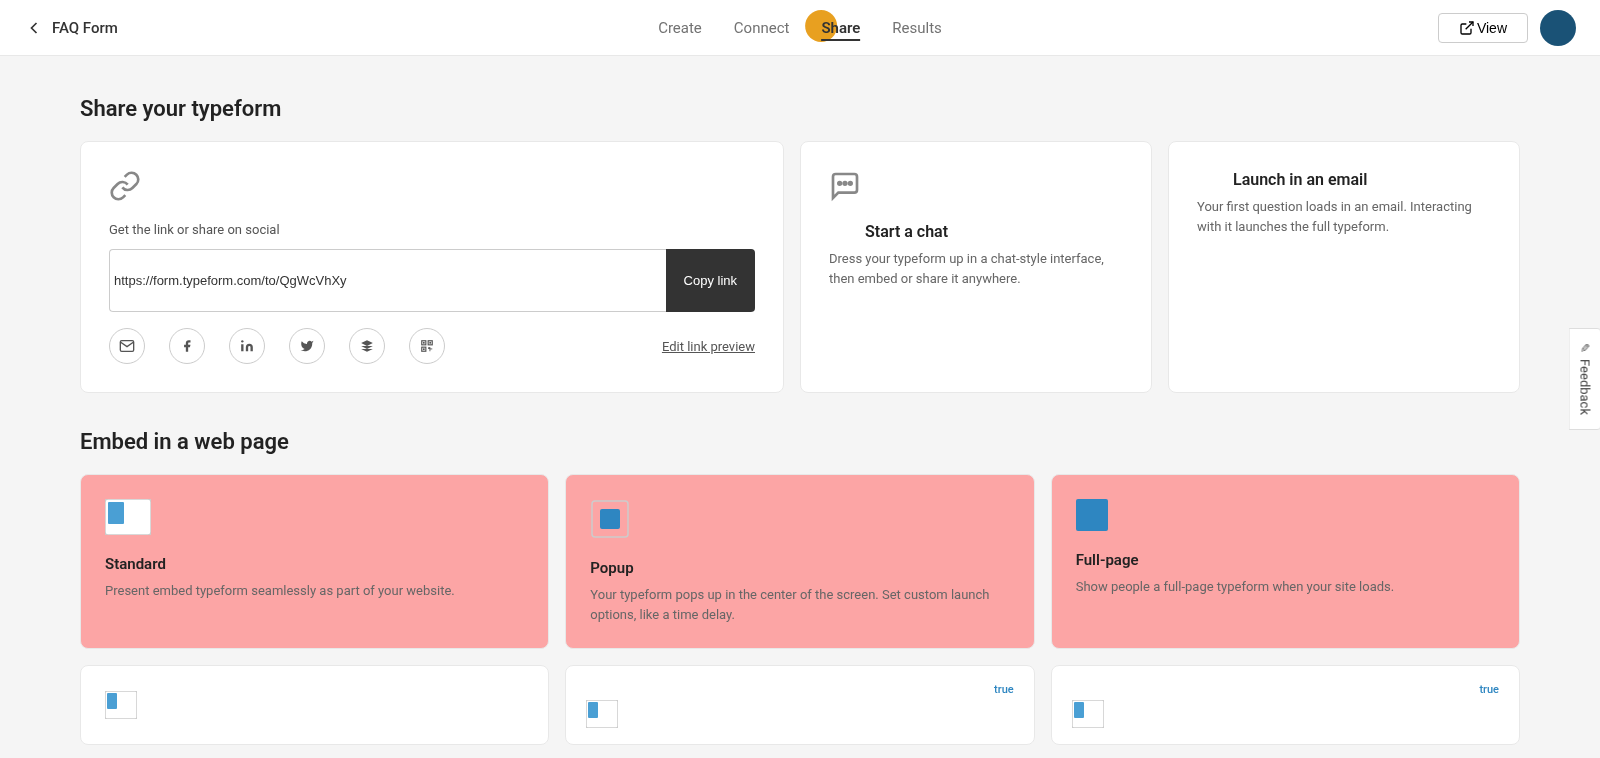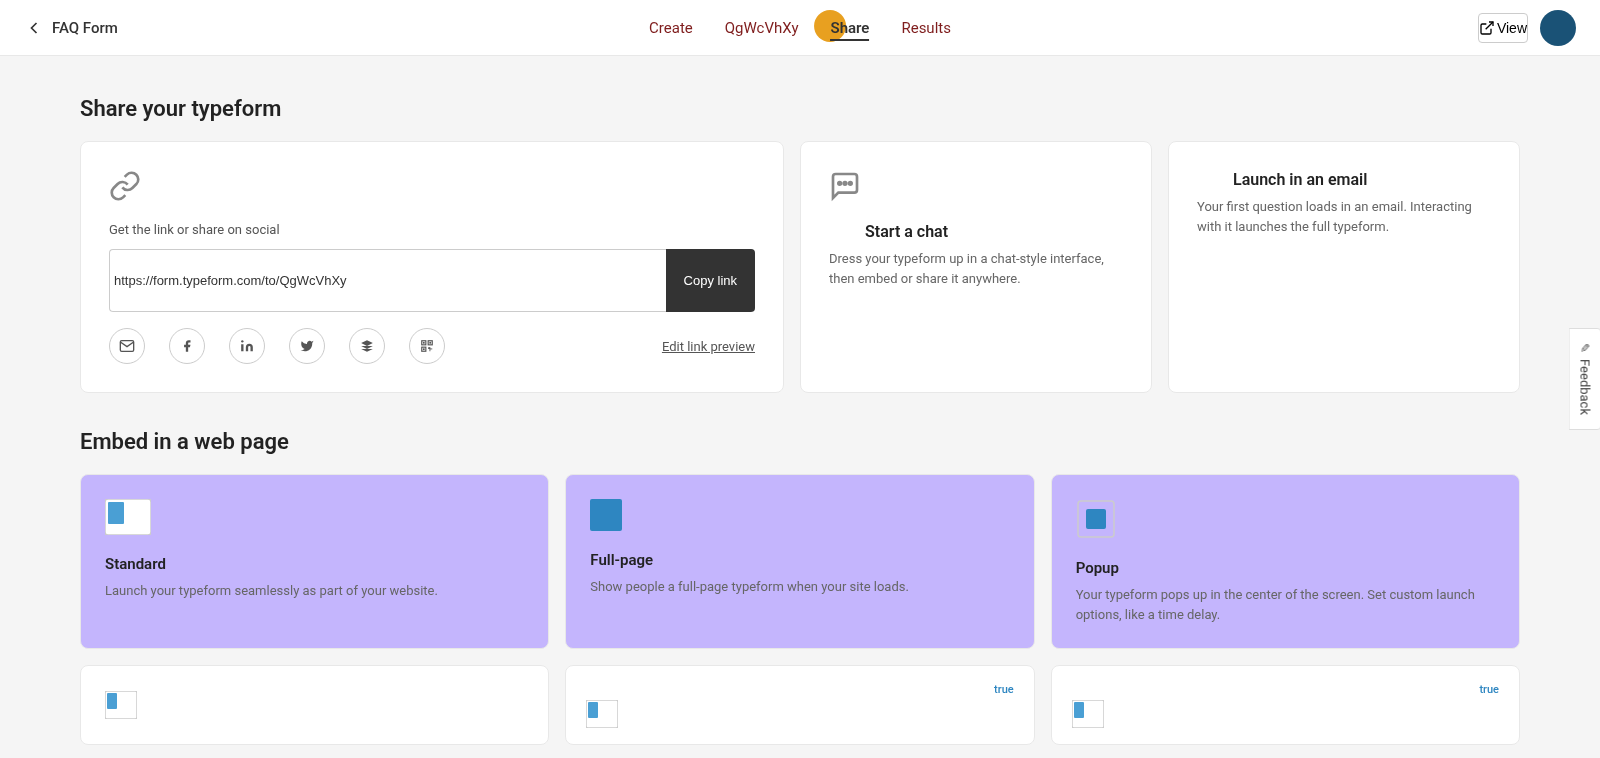--- a/index.html
+++ b/index.html
@@ -39,21 +39,21 @@
     .header-nav {
       display: flex;
       align-items: center;
       gap: 32px;
       position: absolute;
       left: 50%;
       transform: translateX(-50%);
     }
     .nav-item {
       font-size: 15px;
-      color: #7f1d1d;
+      color: #737373;
       cursor: pointer;
       padding: 4px 0;
       text-decoration: none;
     }
     .nav-item.active {
       color: #333;
       font-weight: 600;
       border-bottom: 2px solid #333;
       padding-bottom: 2px;
       margin-top: 42px;
@@ -76,21 +76,21 @@
       display: flex;
       align-items: center;
       gap: 12px;
     }
     .view-btn {
       display: flex;
       align-items: center;
       gap: 2px;
       border: 1px solid #ccc;
       background: #fff;
-      padding: 6px 0;
+      padding: 6px 20px;
       border-radius: 4px;
       cursor: pointer;
       font-size: 14px;
       font-weight: 500;
     }
     .avatar {
       width: 36px;
       height: 36px;
       border-radius: 50%;
       background: #1a5276;
@@ -217,21 +217,21 @@
 
     
     .embed-cards-row {
       display: grid;
       grid-template-columns: 1fr 1fr 1fr;
       gap: 16px;
       margin-bottom: 16px;
     }
 
     .embed-card {
-      background: #c4b5fd;
+      background: #fca5a5;
       border-radius: 8px;
       padding: 24px;
       border: 1px solid #e8e8e8;
       cursor: pointer;
     }
 
     .embed-icon {
       margin-bottom: 16px;
     }
 
@@ -317,21 +317,21 @@
 <header class="header">
   <div class="header-back">
     <svg viewBox="0 0 24 24" fill="none" stroke="currentColor" stroke-width="2">
       <polyline points="15 18 9 12 15 6"></polyline>
     </svg>
     <span>FAQ Form</span>
   </div>
 
   <nav class="header-nav">
     <a class="nav-item">Create</a>
-    <a class="nav-item">QgWcVhXy</a>
+    <a class="nav-item">Connect</a>
     <div class="nav-share-wrapper">
       <div class="nav-active-indicator"></div>
       <a class="nav-item active">Share</a>
     </div>
     <a class="nav-item">Results</a>
   </nav>
 
   <div class="header-right">
     <button class="view-btn">
       <svg width="16" height="16" viewBox="0 0 24 24" fill="none" stroke="currentColor" stroke-width="2">
@@ -433,44 +433,44 @@
   <div class="embed-cards-row">
 
     <div class="embed-card">
       <div class="embed-icon">
         <svg width="46" height="36" viewBox="0 0 46 36">
           <rect x="0" y="0" width="46" height="36" rx="3" fill="white" stroke="#ccc" stroke-width="1.5"></rect>
           <rect x="3" y="3" width="16" height="22" fill="#4a9fd4" rx="1"></rect>
         </svg>
       </div>
       <h3 class="embed-card-title">Standard</h3>
-      <p class="embed-card-desc">Launch your typeform seamlessly as part of your website.</p>
-    </div>
-
-    <div class="embed-card">
-      <div class="embed-icon">
-        <svg width="32" height="32" viewBox="0 0 32 32">
-          <rect x="0" y="0" width="32" height="32" fill="#2e86c1" rx="2"></rect>
-        </svg>
-      </div>
-      <h3 class="embed-card-title">Full-page</h3>
-      <p class="embed-card-desc">Show people a full-page typeform when your site loads.</p>
+      <p class="embed-card-desc">Present embed typeform seamlessly as part of your website.</p>
     </div>
 
     <div class="embed-card">
       <div class="embed-icon">
         <svg width="40" height="40" viewBox="0 0 40 40">
           <rect x="2" y="2" width="36" height="36" rx="3" fill="none" stroke="#ccc" stroke-width="1.5"></rect>
           <rect x="10" y="10" width="20" height="20" fill="#2e86c1" rx="2"></rect>
         </svg>
       </div>
       <h3 class="embed-card-title">Popup</h3>
       <p class="embed-card-desc">Your typeform pops up in the center of the screen. Set custom launch options, like a time delay.</p>
     </div>
 
+    <div class="embed-card">
+      <div class="embed-icon">
+        <svg width="32" height="32" viewBox="0 0 32 32">
+          <rect x="0" y="0" width="32" height="32" fill="#2e86c1" rx="2"></rect>
+        </svg>
+      </div>
+      <h3 class="embed-card-title">Full-page</h3>
+      <p class="embed-card-desc">Show people a full-page typeform when your site loads.</p>
+    </div>
+
   </div>
 
   <div class="bottom-row">
     <div class="bottom-card">
       <svg width="32" height="28" viewBox="0 0 32 28">
         <rect x="0" y="0" width="32" height="28" rx="2" fill="white" stroke="#ccc" stroke-width="1.5"></rect>
         <rect x="2" y="2" width="10" height="16" fill="#4a9fd4" rx="1"></rect>
       </svg>
     </div>
     <div class="bottom-card" style="flex-direction:column;align-items:flex-end;justify-content:center;padding:12px 20px;">

